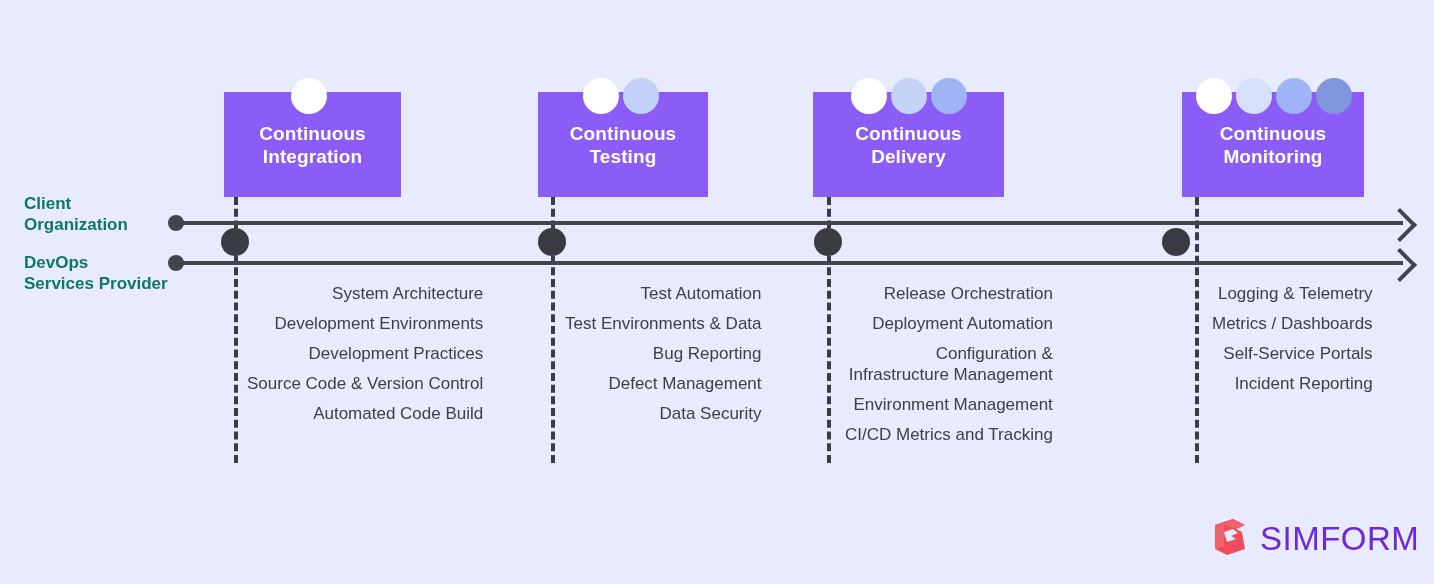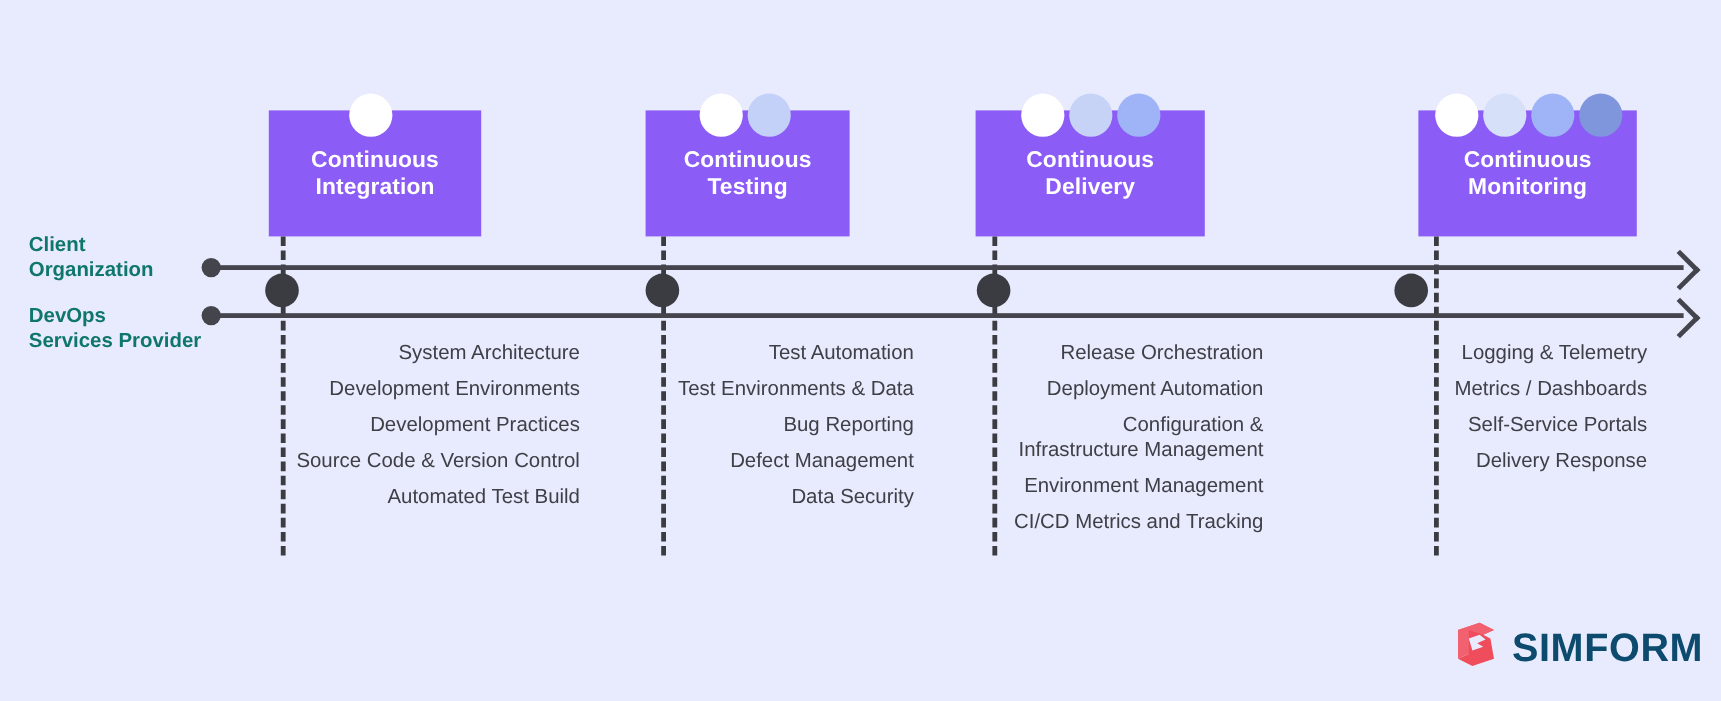--- a/index.html
+++ b/index.html
@@ -118,23 +118,23 @@
   
   #logo {
     position: absolute;
     left: 1209px;
     top: 516px;
     display: flex;
     align-items: center;
     gap: 9px;
   }
   #logo-wordmark {
-    color: #0c4a6e;
+    color: #6d28d9;
     font-size: 33px;
-    font-weight: bold;
+    font-weight: normal;
     letter-spacing: 0.5px;
   }
 </style>
 </head>
 <body>
 
 <div id="canvas">
 
   <div class="phase-box" style="left:224px;width:177px;">
     <span class="phase-title">Continuous
@@ -192,21 +192,21 @@
   <div class="milestone" style="left:221px;top:228px;"></div>
   <div class="milestone" style="left:538px;top:228px;"></div>
   <div class="milestone" style="left:814px;top:228px;"></div>
   <div class="milestone" style="left:1162px;top:228px;"></div>
 
   <div class="item-list" style="left:247px;">
     <div class="item">System Architecture</div>
     <div class="item">Development Environments</div>
     <div class="item">Development Practices</div>
     <div class="item">Source Code &amp; Version Control</div>
-    <div class="item">Automated Test Build</div>
+    <div class="item">Automated Code Build</div>
   </div>
 
   <div class="item-list" style="left:565px;">
     <div class="item">Test Automation</div>
     <div class="item">Test Environments &amp; Data</div>
     <div class="item">Bug Reporting</div>
     <div class="item">Defect Management</div>
     <div class="item">Data Security</div>
   </div>
 
@@ -216,21 +216,21 @@
     <div class="item">Configuration &amp;
 Infrastructure Management</div>
     <div class="item">Environment Management</div>
     <div class="item">CI/CD Metrics and Tracking</div>
   </div>
 
   <div class="item-list" style="left:1212px;">
     <div class="item">Logging &amp; Telemetry</div>
     <div class="item">Metrics / Dashboards</div>
     <div class="item">Self-Service Portals</div>
-    <div class="item">Delivery Response</div>
+    <div class="item">Incident Reporting</div>
   </div>
 
   <div id="logo">
     <span>
       <svg width="42" height="42" viewBox="0 0 42 42" aria-hidden="true">
         <path d="M6 9 L24 3 L36 9 L27 13 L33 16 L36 33 L18 39 L6 33 L15 29 L9 26 Z" fill="#ef4c5c"></path>
         <path d="M6 9 L24 3 L36 9 L27 13 L15 9 L15 29 L6 33 Z" fill="#f2616f"></path>
         <path d="M15 16 L24 13 L29 17 L22 20 L27 23 L18 26 Z" fill="#e8eafd"></path>
       </svg>
     </span>

